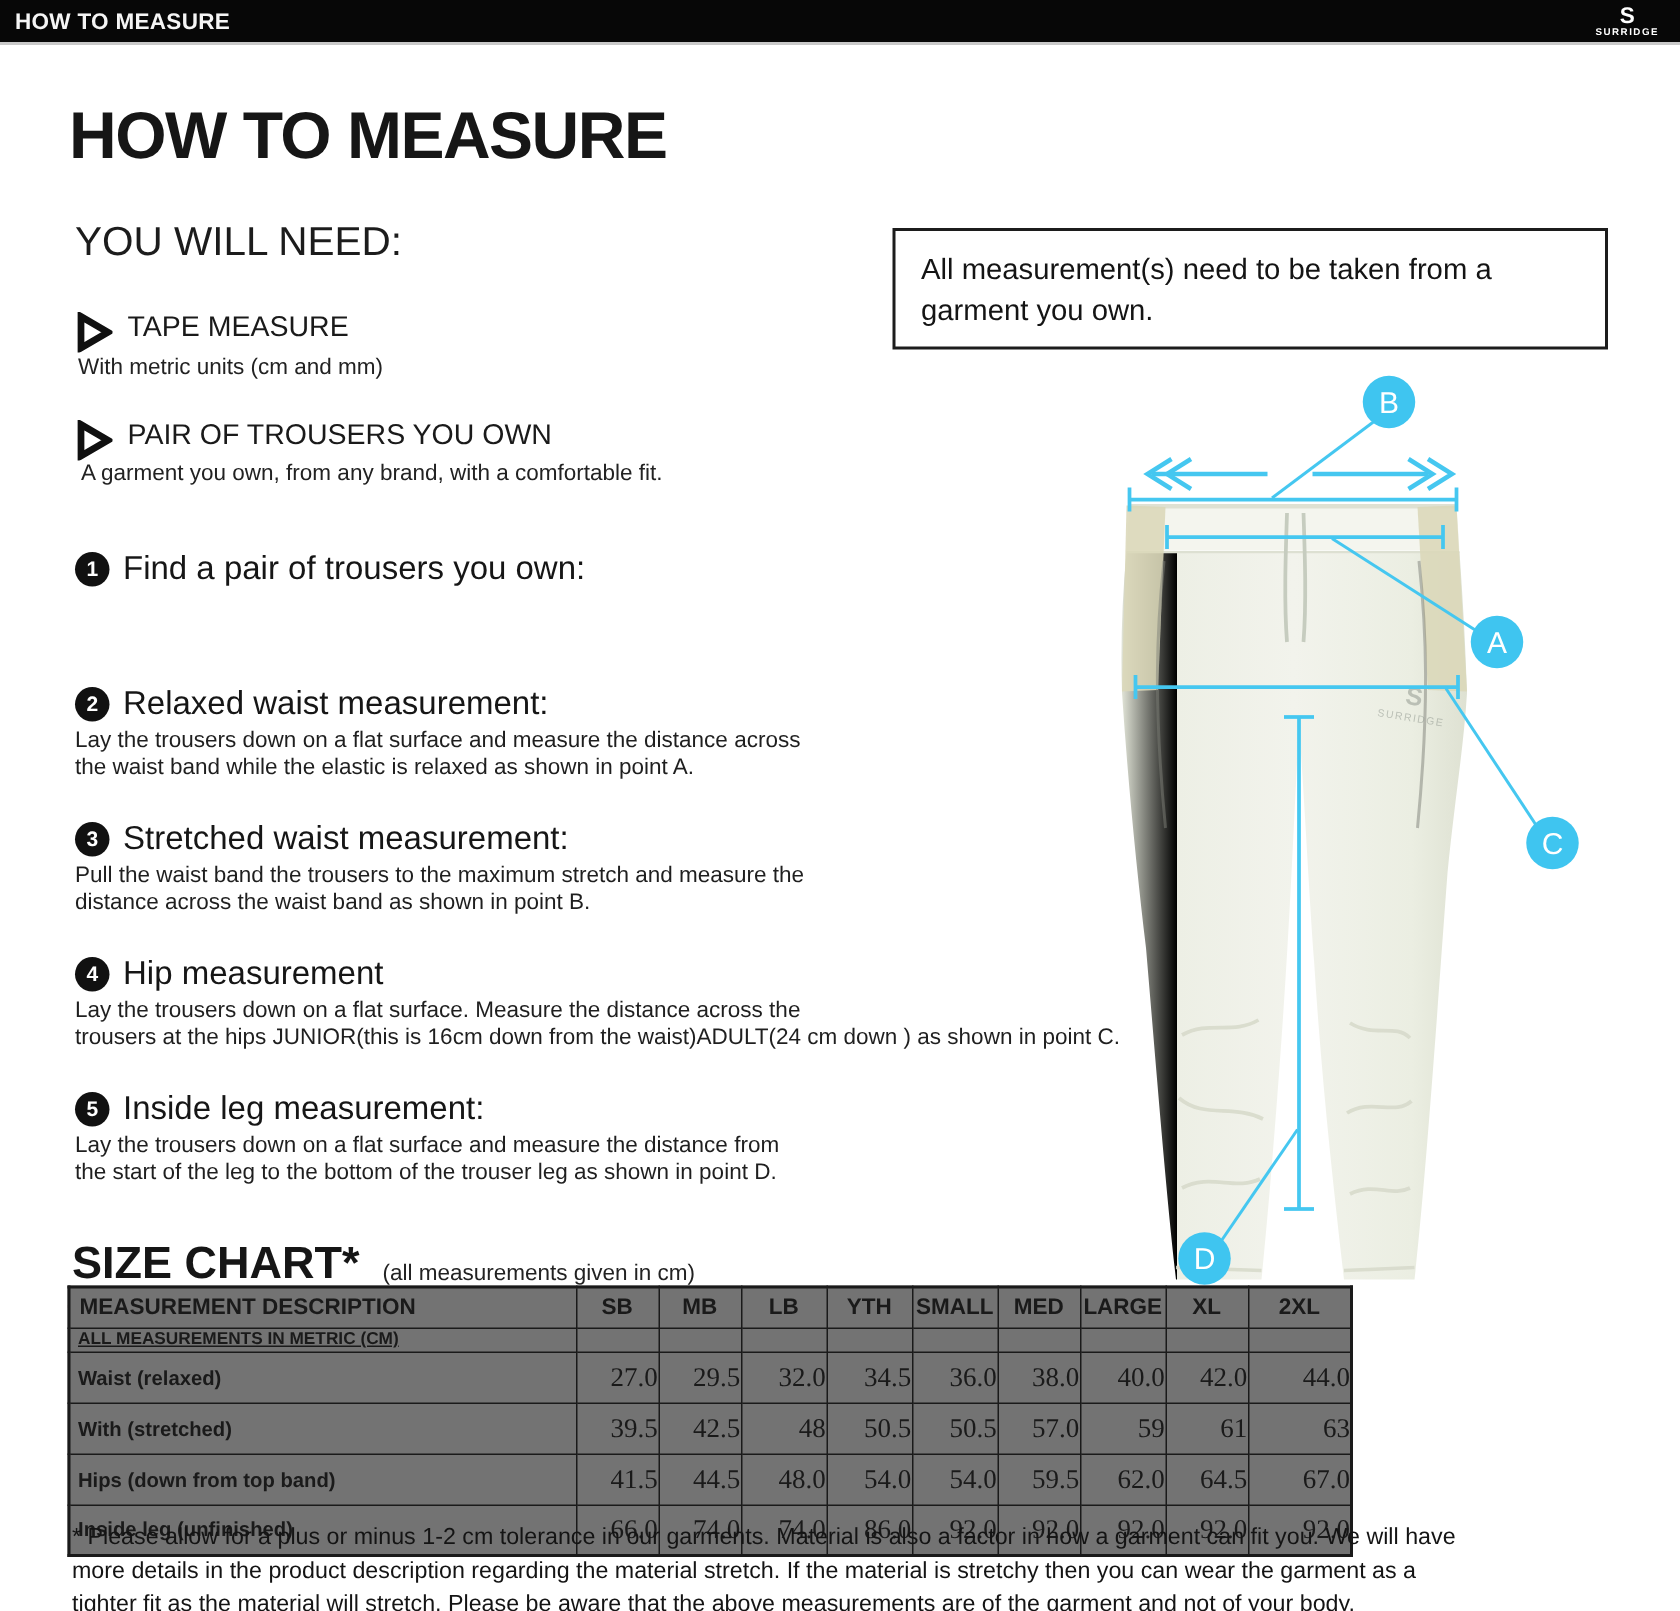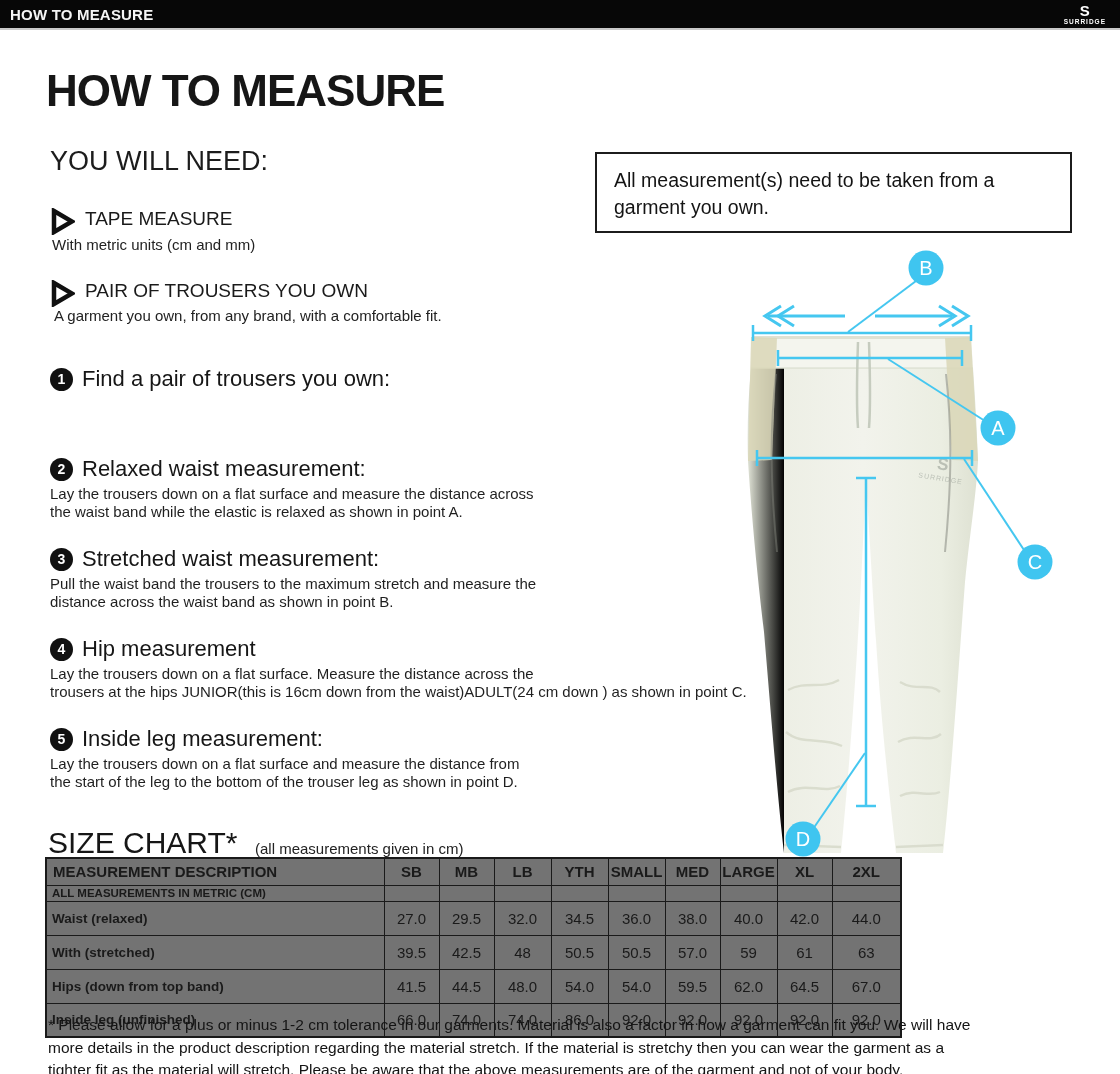--- a/index.html
+++ b/index.html
@@ -36,36 +36,36 @@
   .step-row { display:flex; align-items:center; gap:9px; }
   .step-title { font-size:22px; font-weight:500; color:#161616; }
   .step-body { font-size:15px; line-height:17.6px; color:#1f1f1f; white-space:pre-line; }
 
   .note-box {
     left:595px; top:152px; width:477px; height:81px;
     border:2.5px solid #1c1c1c; background:#fff;
     padding:13px 17px; font-size:19.5px; line-height:27px; color:#141414; white-space:pre-line;
   }
 
-  .size-chart-title { left:48px; top:826px; font-size:30px; font-weight:400; color:#161616; }
+  .size-chart-title { left:48px; top:826px; font-size:30px; font-weight:700; color:#161616; }
   .size-chart-note { left:255px; top:840px; font-size:15px; color:#222; }
   .pre-table-rule { left:45px; top:870px; width:790px; height:1.5px; background:#d8bdbd; opacity:.65; }
 
   table.size-chart {
     position:absolute; left:45px; top:857px; width:855px;
     border-collapse:collapse; table-layout:fixed;
     border:2.5px solid #1a1a1a; background:#737373;
   }
   table.size-chart td, table.size-chart th { border:1.5px solid #1a1a1a; overflow:hidden; white-space:nowrap; }
   table.size-chart th { font-size:15px; font-weight:700; height:27px; text-align:center; }
   table.size-chart th.desc { text-align:left; padding-left:6px; }
   table.size-chart tr.metric td { height:16px; font-size:11.5px; font-weight:700; }
   table.size-chart td.label { font-size:13.5px; font-weight:700; padding-left:5px; height:34px; }
-  table.size-chart td.val { font-size:15px; text-align:center; height:19.5px; }
-  table.size-chart tr.metric td.desc { padding-left:5px; }
+  table.size-chart td.val { font-size:18px; text-align:right; height:19.5px;font-family:Liberation Serif, serif; }
+  table.size-chart tr.metric td.desc { padding-left:5px;text-decoration:underline; }
 
   .footnote { left:48px; top:1014px; width:1062px; font-size:15.5px; line-height:22.5px; color:#141414; white-space:pre-line; }
 
   svg text { font-family:"Liberation Sans", sans-serif; }
 </style>
 </head>
 <body>
 
 <div id="page">
 

